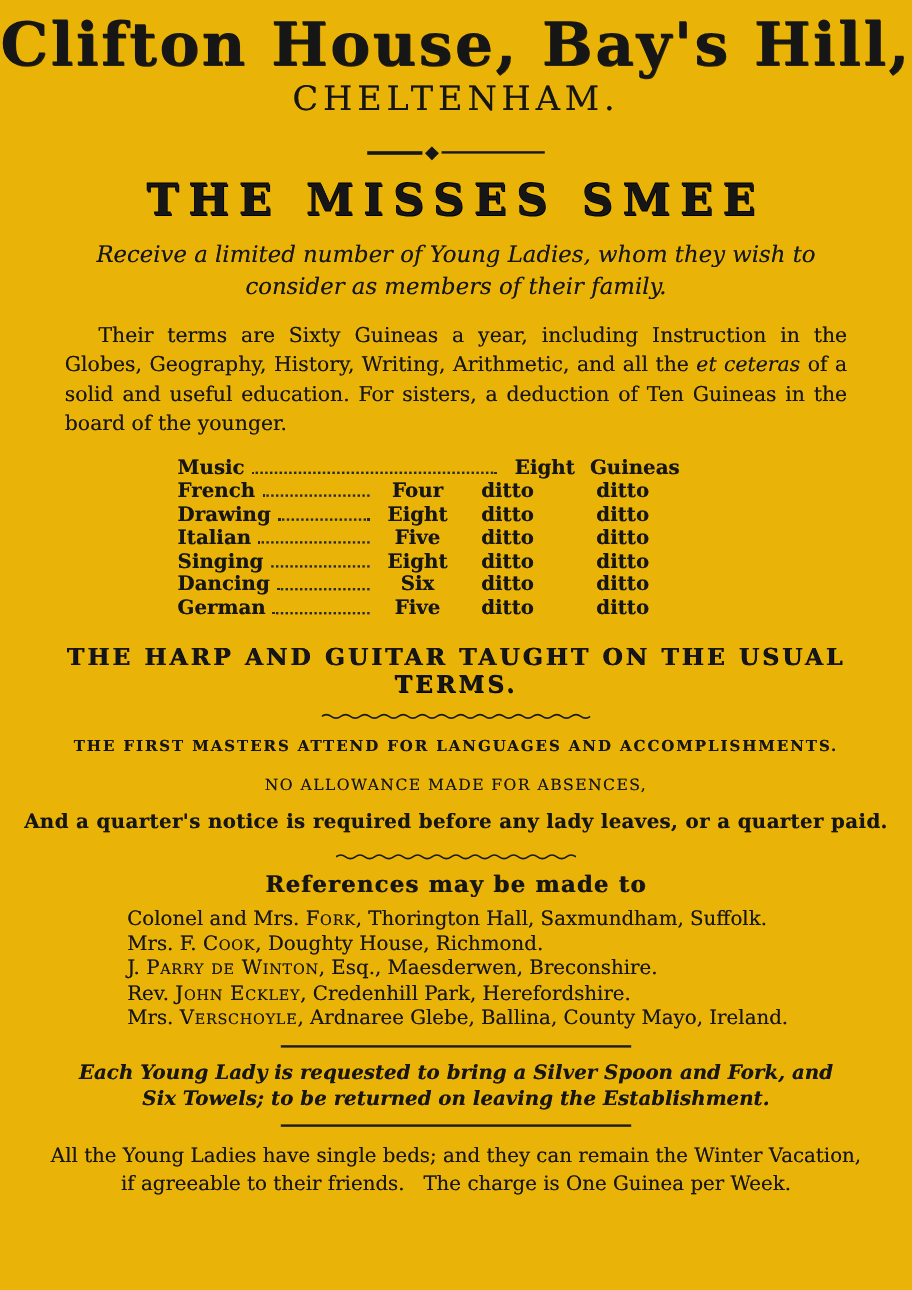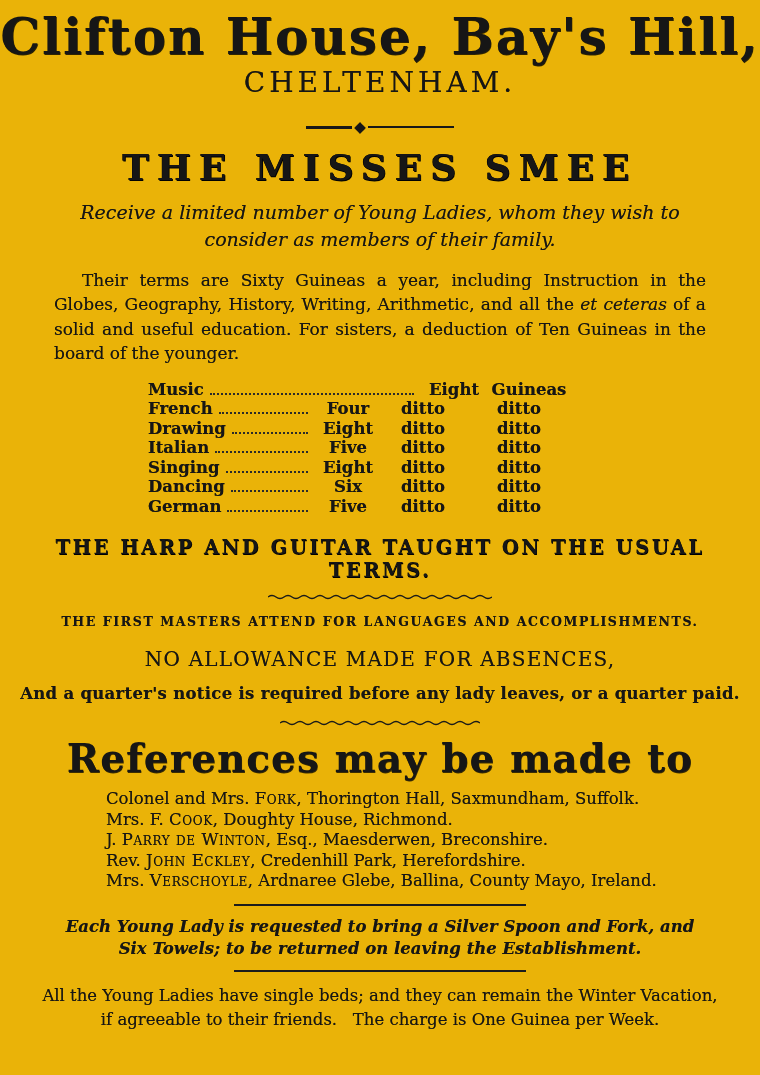--- a/index.html
+++ b/index.html
@@ -28,23 +28,23 @@
   .fee-dots{flex:1 1 auto;border-bottom:2px dotted #2a2a2a;margin:0 8px 3px 6px;}
   .fee-amount{flex:0 0 64px;text-align:center;}
   .fee-col2{flex:0 0 86px;text-align:center;}
   .fee-col3{flex:0 0 106px;text-align:center;}
   .harp{margin-top:20px;text-align:center;font-size:19.5px;font-weight:bold;letter-spacing:2.5px;
     text-shadow:.5px .5px 0 #000;}
   .wavy-wrap{margin-top:11px;text-align:center;line-height:0;}
   .wavy-wrap.mt16{margin-top:16px;}
   .masters{margin-top:13px;text-align:center;font-size:12.5px;font-weight:bold;letter-spacing:1.6px;}
   .extras{margin:14px auto 0;width:640px;text-align:center;font-style:italic;font-size:18px;line-height:1.4;}
-  .allowance{margin-top:18px;text-align:center;font-size:20px;letter-spacing:1.2px;}
+  .allowance{margin-top:18px;text-align:center;font-size:13px;letter-spacing:1.2px;}
   .notice{margin-top:13px;text-align:center;font-size:16.5px;font-weight:bold;letter-spacing:.3px;}
-  .ref-heading{margin:8px 0 0;text-align:center;font-size:39px;font-weight:bold;letter-spacing:1px;
+  .ref-heading{margin:8px 0 0;text-align:center;font-size:19px;font-weight:bold;letter-spacing:1px;
     text-shadow:.5px .5px 0 rgba(0,0,0,.75);}
   .ref-list{margin:8px 0 0 106px;font-size:16.5px;line-height:20.5px;}
   .sc{font-variant:small-caps;letter-spacing:.6px;}
   .rule{margin:12px auto 0;width:292px;height:2px;background:#1c1c1c;}
   .rule.mt10{margin-top:10px;}
   .bring{margin:10px auto 0;width:648px;text-align:center;font-style:italic;font-weight:bold;
     font-size:16.5px;line-height:1.35;}
   .footer{margin:12px auto 0;width:690px;text-align:center;font-size:16.5px;line-height:1.45;}
 </style>
 </head>

